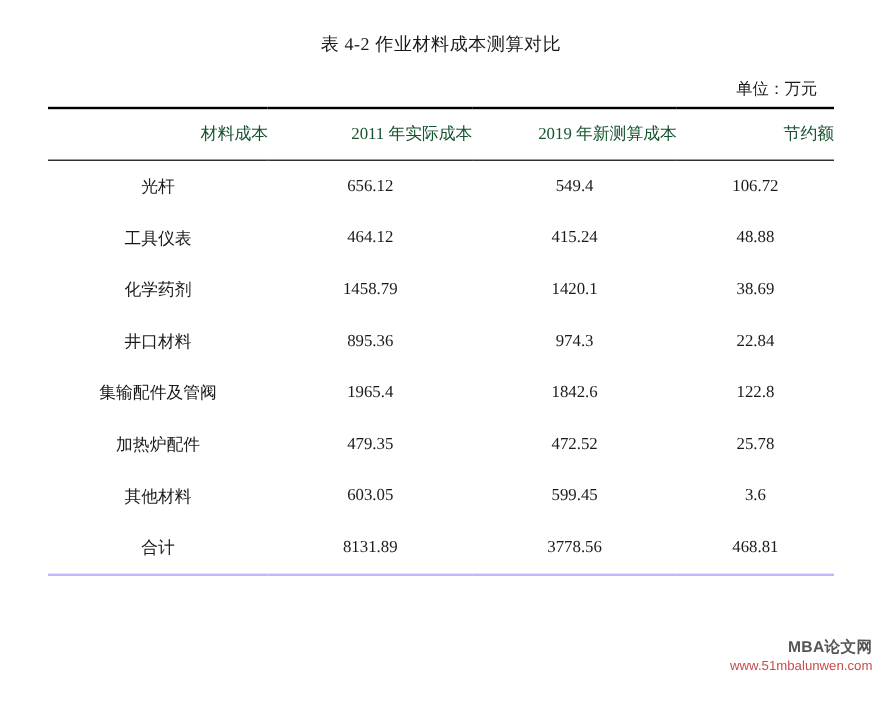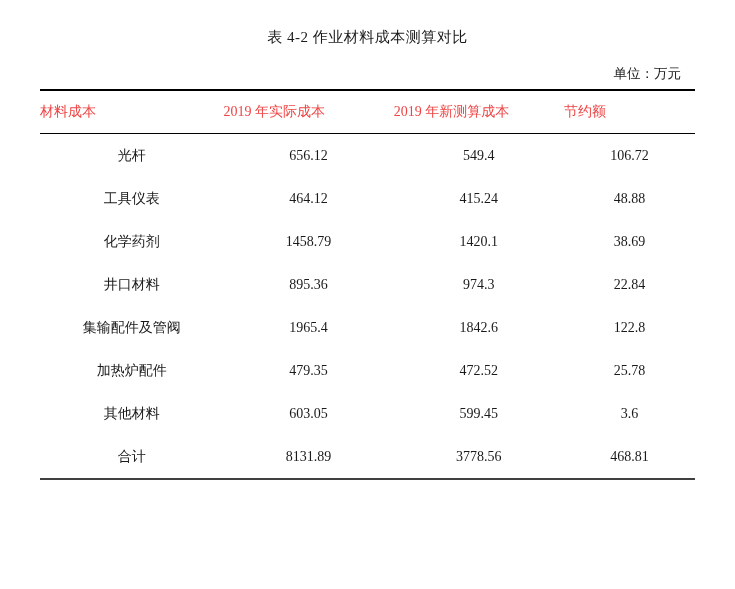--- a/index.html
+++ b/index.html
@@ -38,36 +38,36 @@
   }
   table.data-table {
     width: 100%;
     border-collapse: collapse;
     margin-top: 6px;
     font-size: 14px;
   }
   table.data-table thead th {
     font-weight: normal;
     padding: 12px 0 12px 0;
-    text-align: left;
-    color: #ef4444;
+    text-align: right;
+    color: #14532d;
     font-size: 14px;
   }
   table.data-table thead tr {
     border-top: 2px solid #000000;
     border-bottom: 1.2px solid #000000;
   }
   table.data-table tbody td {
     padding: 12.5px 0;
     text-align: center;
     color: #1a1a1a;
     font-size: 14px;
   }
   table.data-table tbody tr.last-row {
-    border-bottom: 2px solid #404040;
+    border-bottom: 2px solid #c4b5fd;
   }
   .col-label { width: 28%; }
   .col-actual { width: 26%; }
   .col-new { width: 26%; }
   .col-save { width: 20%; }
   .watermark {
     position: absolute;
     right: 8px;
     bottom: 26px;
     text-align: right;
@@ -93,21 +93,21 @@
 <div class="page">
 
   <div class="table-caption">表 4-2  作业材料成本测算对比</div>
 
   <div class="unit-line">单位：万元</div>
 
   <table class="data-table">
     <thead>
       <tr>
         <th class="col-label">材料成本</th>
-        <th class="col-actual">2019 年实际成本</th>
+        <th class="col-actual">2011 年实际成本</th>
         <th class="col-new">2019 年新测算成本</th>
         <th class="col-save">节约额</th>
       </tr>
     </thead>
     <tbody>
       <tr>
         <td>光杆</td>
         <td>656.12</td>
         <td>549.4</td>
         <td>106.72</td>
@@ -150,14 +150,18 @@
       </tr>
       <tr class="last-row">
         <td>合计</td>
         <td>8131.89</td>
         <td>3778.56</td>
         <td>468.81</td>
       </tr>
     </tbody>
   </table>
 
+  <div class="watermark">
+    <div class="wm-main">MBA论文网</div>
+    <div class="wm-sub">www.51mbalunwen.com</div>
+  </div>
 
 </div>
 
 </body></html>

